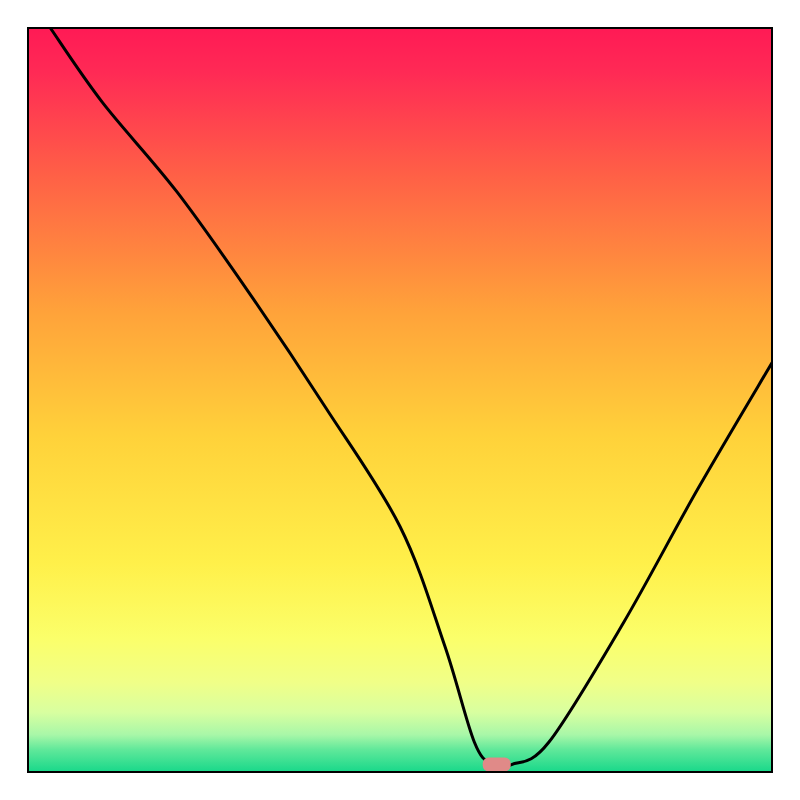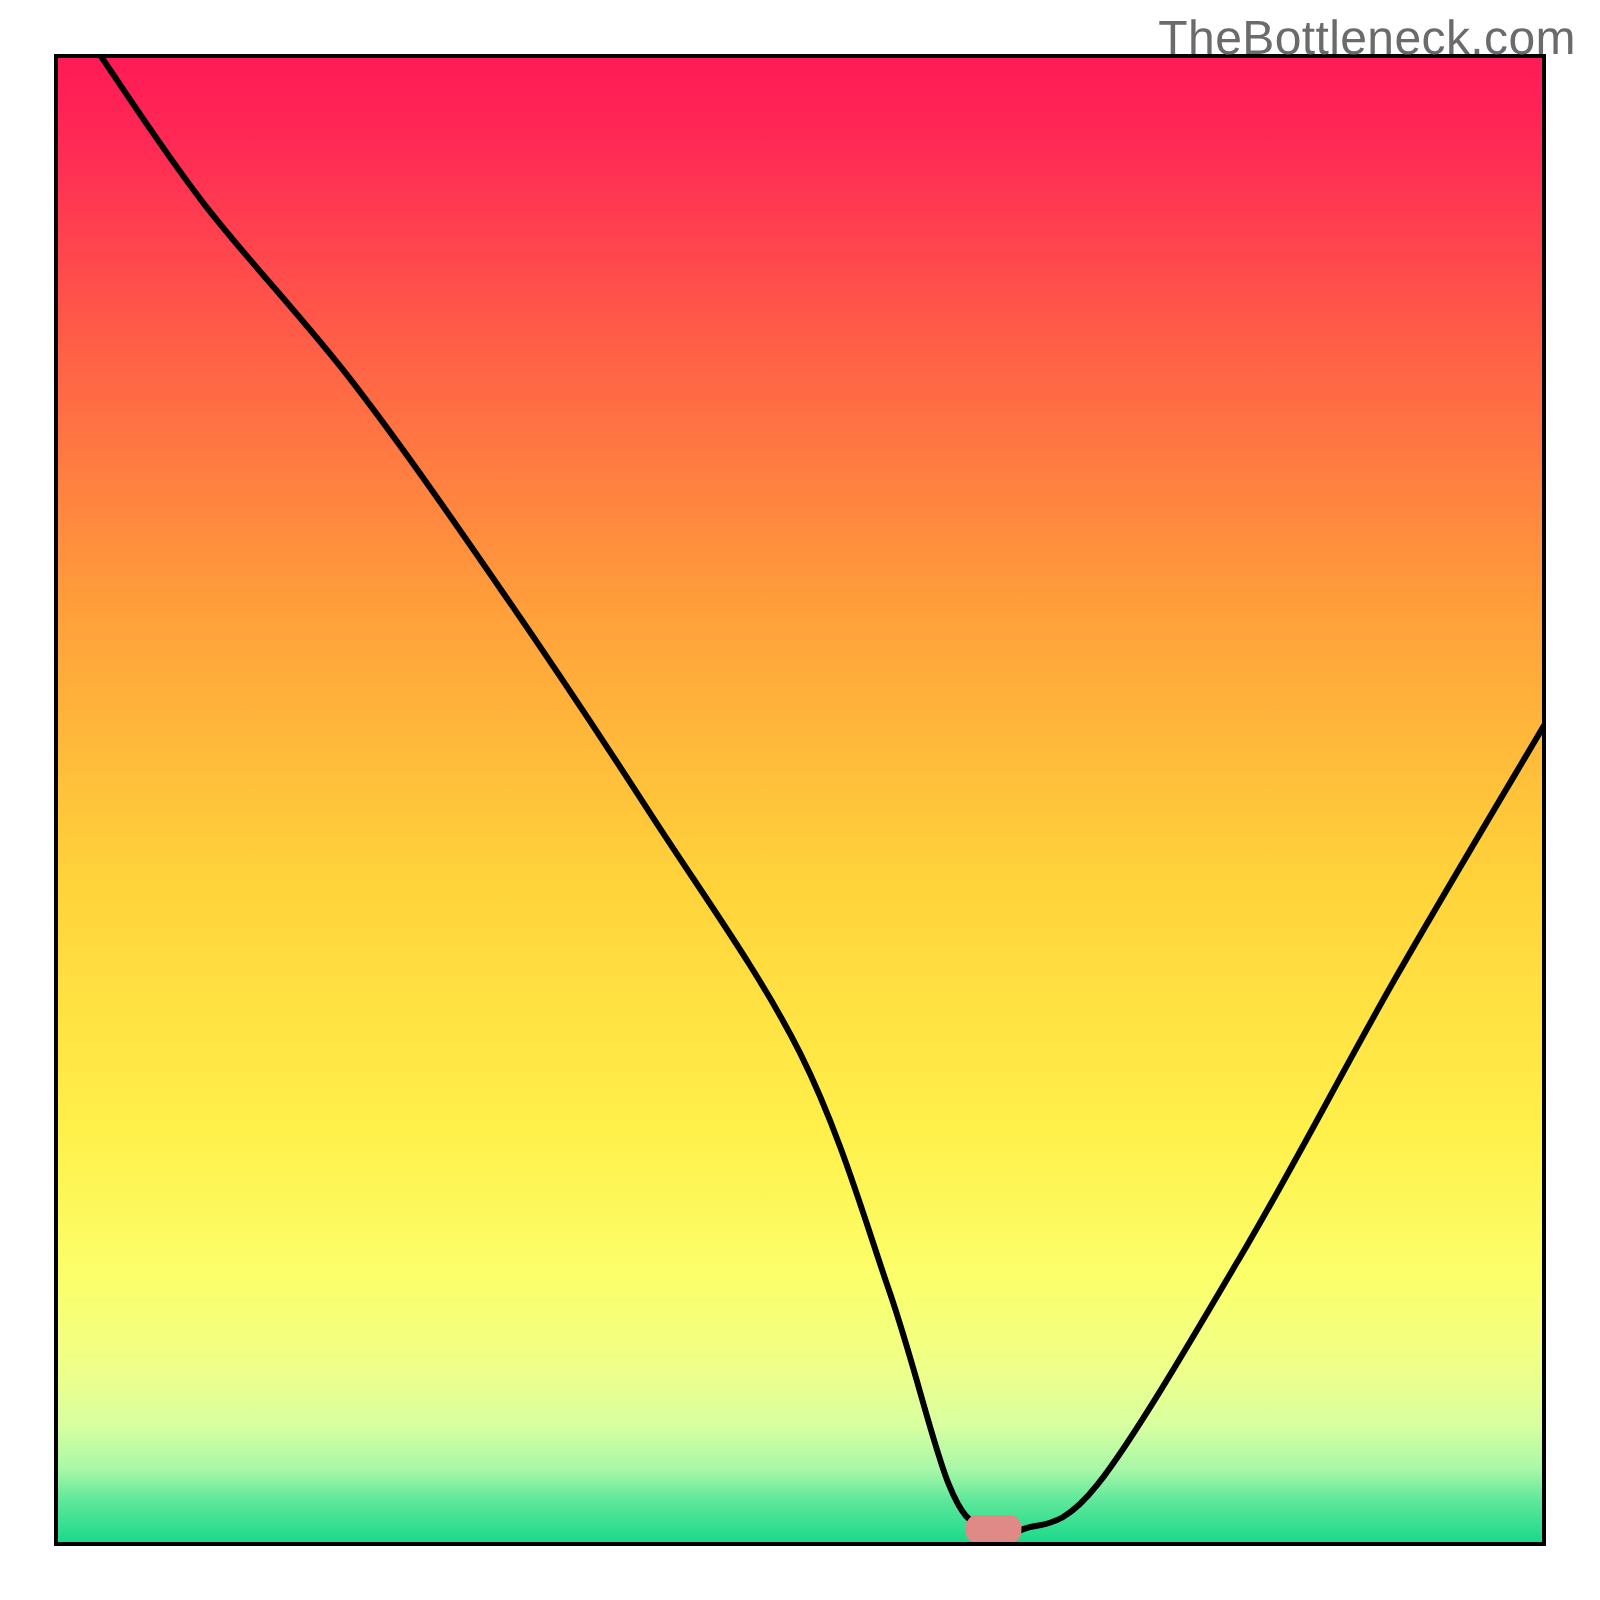--- a/index.html
+++ b/index.html
@@ -32,21 +32,20 @@
     left: 0;
     width: 800px;
     height: 800px;
   }
 </style>
 </head>
 <body>
 
 <div class="chart-wrap">
 
-  <div class="watermark">TheBottleneck.com</div>
 
   <svg class="plot" viewBox="0 0 800 800">
     <defs>
       <linearGradient id="bg-grad" x1="0" y1="0" x2="0" y2="1">
         <stop offset="0%" stop-color="#ff1a55"></stop>
         <stop offset="6%" stop-color="#ff2a55"></stop>
         <stop offset="20%" stop-color="#ff6146"></stop>
         <stop offset="38%" stop-color="#ffa23a"></stop>
         <stop offset="55%" stop-color="#ffd23a"></stop>
         <stop offset="72%" stop-color="#fff04a"></stop>

